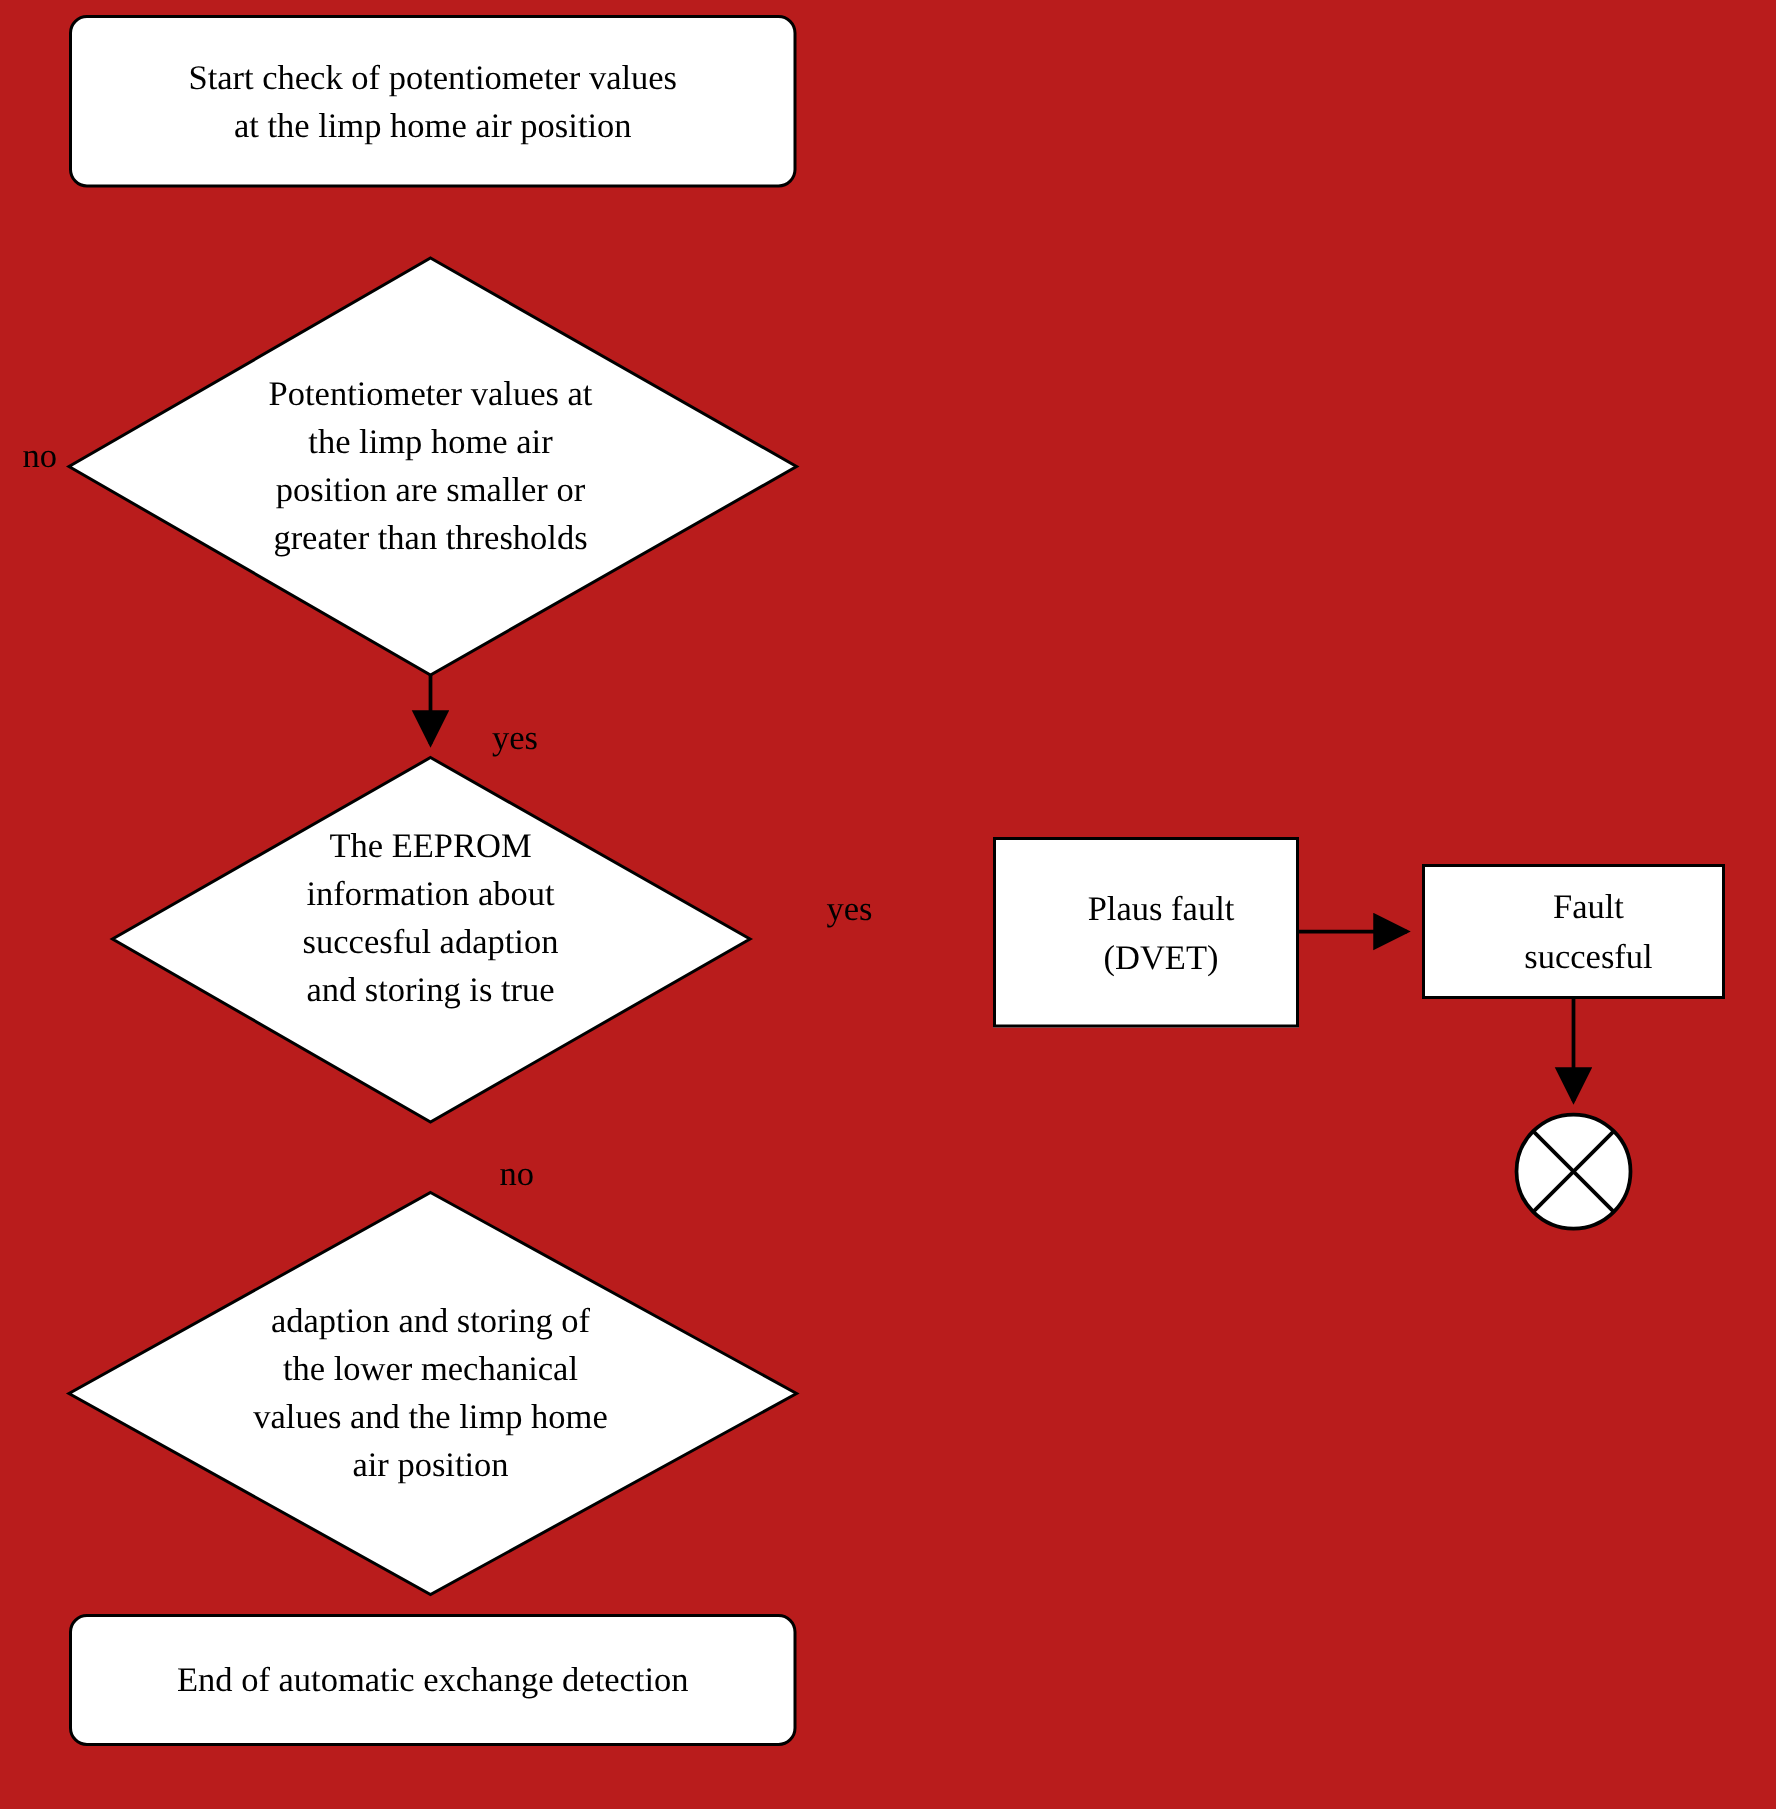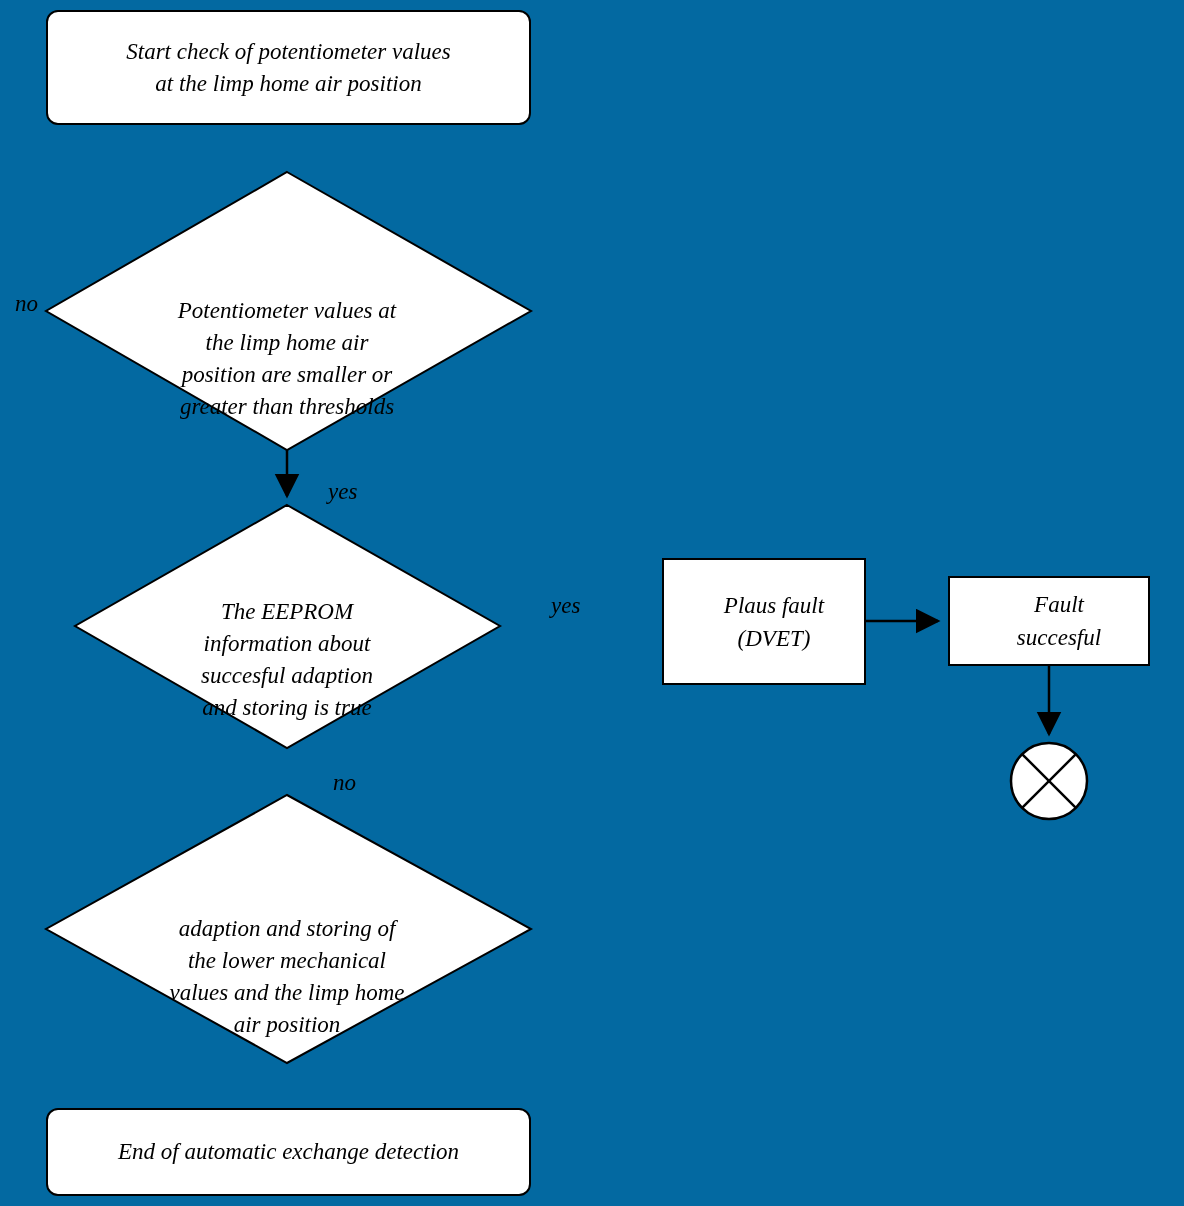--- a/index.html
+++ b/index.html
@@ -5,39 +5,37 @@
   html, body {
     margin: 0;
     padding: 0;
     background: #ffffff;
     font-family: "Liberation Serif", serif;
   }
   #canvas {
     position: relative;
     width: 1184px;
     height: 1206px;
-    background: #0369a1;
+    background: #b91c1c;
     overflow: hidden;
-    font-style: italic;
   }
   svg.layer {
     position: absolute;
     left: 0;
     top: 0;
     width: 1184px;
     height: 1206px;
   }
   .node-text {
     position: absolute;
     text-align: center;
     white-space: pre-line;
     color: #000000;
     font-size: 23px;
     line-height: 32px;
-    margin-top: 48px;
   }
   .terminal-box {
     position: absolute;
     border: 2px solid #000000;
     border-radius: 12px;
     background: #ffffff;
     display: flex;
     align-items: center;
     justify-content: center;
     text-align: center;
@@ -113,21 +111,21 @@
   <div class="node-text" style="left:112px; top:548px; width:350px;">The EEPROM
 information about
 succesful adaption
 and storing is true</div>
 
   <div class="node-text" style="left:112px; top:865px; width:350px;">adaption and storing of
 the lower mechanical
 values and the limp home
 air position</div>
 
-  <div class="terminal-box" style="left:46px; top:1108px; width:485px; height:88px;">End of automatic exchange detection</div>
+  <div class="terminal-box" style="left:46px; top:1076px; width:485px; height:88px;">End of automatic exchange detection</div>
 
   <div class="process-box" style="left:662px; top:558px; width:204px; height:127px;">Plaus fault
 (DVET)</div>
 
   <div class="process-box" style="left:948px; top:576px; width:202px; height:90px;">Fault
 succesful</div>
 
   <div class="edge-label" style="left:15px; top:277px;">no</div>
   <div class="edge-label" style="left:328px; top:465px;">yes</div>
   <div class="edge-label" style="left:551px; top:579px;">yes</div>

